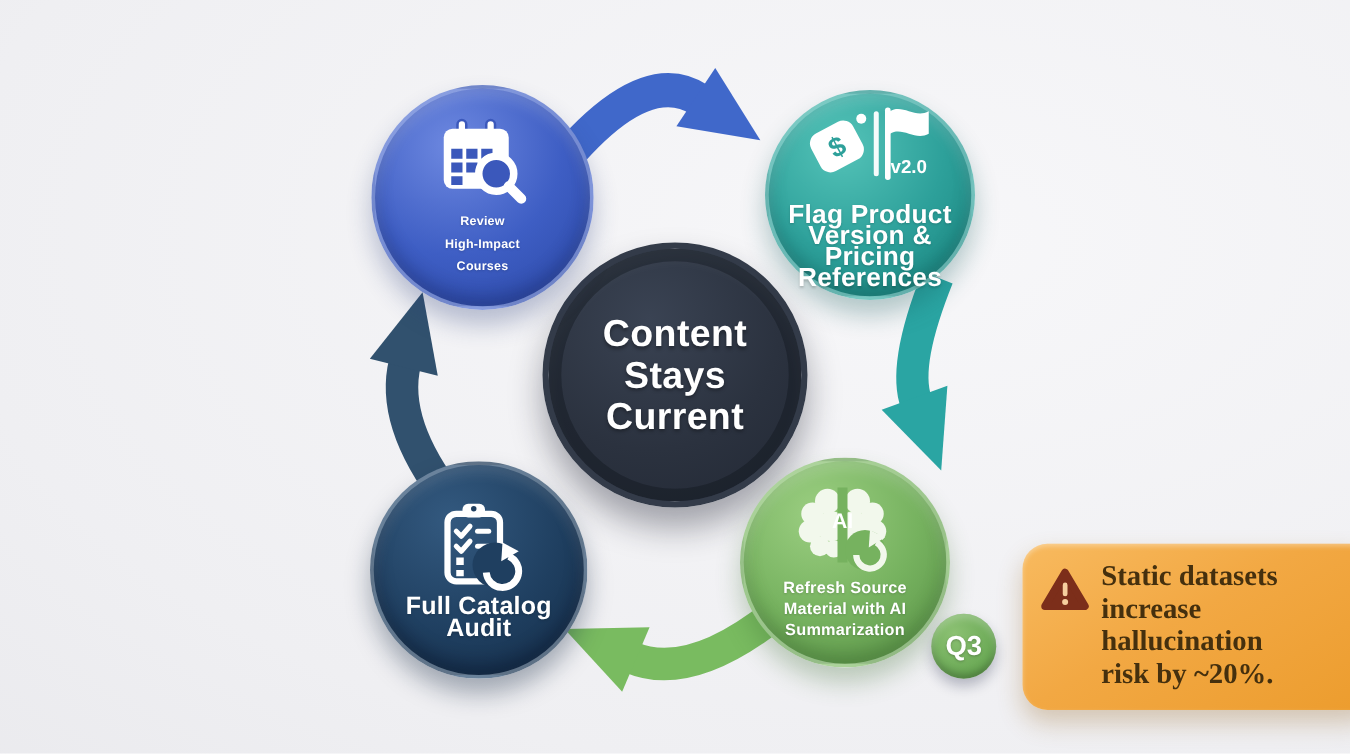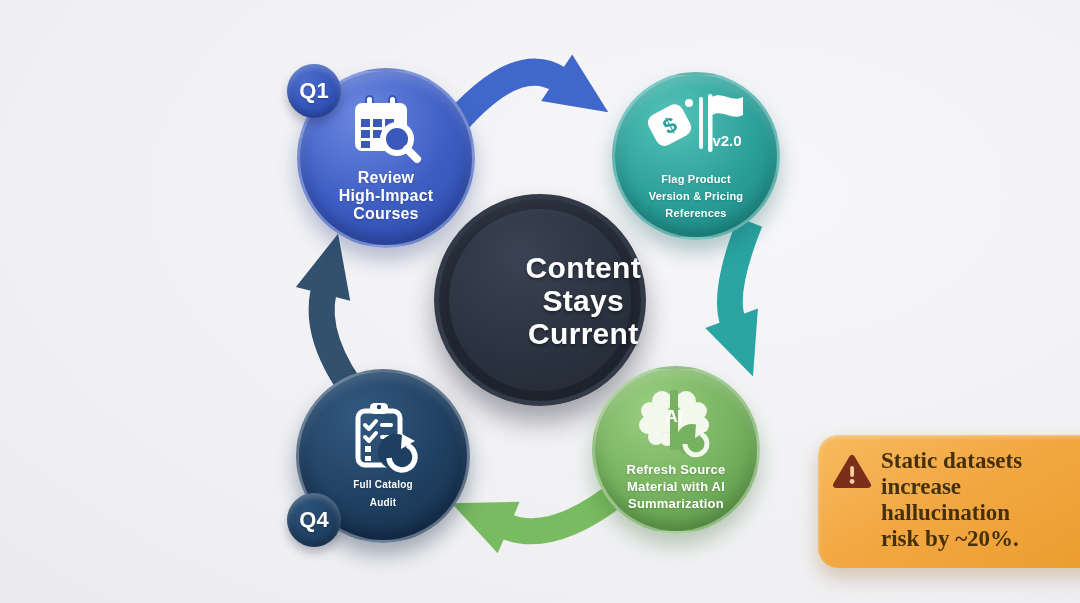--- a/index.html
+++ b/index.html
@@ -19,45 +19,45 @@
     text-align:center;color:#fff;font-weight:bold;
     box-sizing:border-box;
   }
   .step{ border:3px solid rgba(255,255,255,.30); }
   .label{white-space:pre-line;letter-spacing:.2px;text-shadow:0 1px 2px rgba(0,0,0,.18);}
 
   
   .q1{left:297px;top:68px;width:178px;height:180px;
     background:radial-gradient(circle at 36% 26%, #6d88e0 0%, #3e5ec4 52%, #2a47a4 100%);
     box-shadow:0 12px 20px rgba(40,60,120,.30), inset 0 -8px 14px rgba(10,20,70,.30), inset 0 6px 10px rgba(255,255,255,.18);}
-  .q1 .label{font-size:16px;line-height:18px;margin-top:4px;}
+  .q1 .label{font-size:10px;line-height:18px;margin-top:4px;}
 
   
   .q2{left:612px;top:72px;width:168px;height:168px;
     background:radial-gradient(circle at 36% 26%, #54c3b8 0%, #2da09a 52%, #17827c 100%);
     box-shadow:0 12px 20px rgba(20,90,90,.30), inset 0 -8px 14px rgba(5,60,60,.30), inset 0 6px 10px rgba(255,255,255,.18);}
-  .q2 .label{font-size:11px;line-height:17px;margin-top:15px;}
+  .q2 .label{font-size:21px;line-height:17px;margin-top:15px;}
 
   
   .q3{left:592px;top:366px;width:168px;height:168px;
     background:radial-gradient(circle at 36% 26%, #9bce81 0%, #76b25f 52%, #578f45 100%);
     box-shadow:0 12px 20px rgba(60,110,50,.30), inset 0 -8px 14px rgba(30,70,20,.28), inset 0 6px 10px rgba(255,255,255,.20);}
   .q3 .label{font-size:13px;line-height:17px;margin-top:3px;}
 
   
   .q4{left:296px;top:369px;width:174px;height:174px;
     background:radial-gradient(circle at 36% 26%, #33597f 0%, #1f3f60 55%, #142c47 100%);
     box-shadow:0 12px 20px rgba(15,35,60,.35), inset 0 -8px 14px rgba(0,10,25,.35), inset 0 6px 10px rgba(255,255,255,.14);}
-  .q4 .label{font-size:10px;line-height:18px;margin-top:0;}
+  .q4 .label{font-size:20px;line-height:18px;margin-top:0;}
 
   
   .center-circle{left:434px;top:194px;width:212px;height:212px;
     background:radial-gradient(circle at 40% 28%, #3a4353 0%, #2b323f 55%, #222834 100%);
     border:5px solid #333b49;
-    box-shadow:0 16px 26px rgba(25,30,45,.38), inset 0 0 0 10px rgba(12,16,24,.35), inset 0 8px 12px rgba(255,255,255,.06);align-items:flex-end;}
+    box-shadow:0 16px 26px rgba(25,30,45,.38), inset 0 0 0 10px rgba(12,16,24,.35), inset 0 8px 12px rgba(255,255,255,.06);}
   .center-label{font-size:30px;line-height:33px;white-space:pre-line;letter-spacing:.3px;
     text-shadow:0 2px 3px rgba(0,0,0,.35);}
 
   
   .badge{
     position:absolute;border-radius:50%;display:flex;align-items:center;justify-content:center;
     color:#fff;font-weight:bold;font-size:22px;box-sizing:border-box;
     text-shadow:0 1px 2px rgba(0,0,0,.25);
     box-shadow:0 6px 10px rgba(20,30,60,.28), inset 0 4px 6px rgba(255,255,255,.25), inset 0 -4px 6px rgba(0,0,0,.22);
   }
@@ -127,21 +127,20 @@
       <rect x="16" y="37" width="9" height="8" fill="#3b58bb"></rect>
       <rect x="28" y="37" width="9" height="8" fill="#3b58bb"></rect>
       <rect x="16" y="48" width="9" height="7" fill="#3b58bb"></rect>
       <circle cx="52" cy="46" r="14" fill="#3b58bb" stroke="#fff" stroke-width="6"></circle>
       <line x1="62" y1="56" x2="72" y2="66" stroke="#fff" stroke-width="8" stroke-linecap="round"></line>
     </svg>
     <div class="label">Review
 High-Impact
 Courses</div>
   </div>
-  <div class="badge q1b">Q1</div>
 
   <div class="circle step q2">
     <svg width="100" height="66" viewBox="0 0 100 66">
       <g transform="rotate(-28 24 36)">
         <rect x="5" y="18" width="38" height="34" rx="9" fill="#fff"></rect>
         <text x="24" y="43" font-size="22" font-weight="bold" fill="#2da09a" text-anchor="middle" font-family="Liberation Sans, sans-serif">$</text>
       </g>
       <circle cx="43" cy="13" r="4" fill="#fff"></circle>
       <rect x="53" y="7" width="4" height="52" rx="2" fill="#fff" opacity="0.95"></rect>
       <rect x="62" y="4" width="4.5" height="58" rx="2.2" fill="#fff"></rect>
@@ -172,40 +171,40 @@
       <rect x="36" y="2" width="8" height="60" fill="#76b25f"></rect>
       <text x="40" y="34" font-size="17" font-weight="bold" fill="#fff" text-anchor="middle" font-family="Liberation Sans, sans-serif">AI</text>
       <circle cx="58" cy="52" r="16" fill="#76b25f"></circle>
       <path d="M67 46 a11 11 0 1 1 -16 10" stroke="#f2f8ec" stroke-width="5" fill="none"></path>
       <polygon points="62,36 74,42 61,50" fill="#f2f8ec"></polygon>
     </svg>
     <div class="label">Refresh Source
 Material with AI
 Summarization</div>
   </div>
+  <div class="badge q3b">Q3</div>
 
   <div class="circle step q4">
     <svg width="80" height="76" viewBox="0 0 80 76">
       <rect x="15" y="11" width="42" height="54" rx="7" fill="none" stroke="#fff" stroke-width="5"></rect>
       <rect x="27" y="3" width="18" height="11" rx="4.5" fill="#fff"></rect>
       <circle cx="36" cy="7" r="2.2" fill="#1f3f60"></circle>
       <path d="M22 25 l4 4 7 -8" stroke="#fff" stroke-width="4" fill="none" stroke-linecap="round" stroke-linejoin="round"></path>
       <rect x="37" y="23" width="13" height="4" rx="2" fill="#fff"></rect>
       <path d="M22 37 l4 4 7 -8" stroke="#fff" stroke-width="4" fill="none" stroke-linecap="round" stroke-linejoin="round"></path>
       <rect x="37" y="35" width="13" height="4" rx="2" fill="#fff"></rect>
       <rect x="22" y="46" width="6" height="6" fill="#fff"></rect>
       <rect x="22" y="56" width="6" height="5" fill="#fff"></rect>
       <circle cx="53" cy="52" r="18" fill="#1f3f60"></circle>
       <path d="M64 45 a13 13 0 1 1 -18 13" stroke="#fff" stroke-width="5.5" fill="none"></path>
       <polygon points="59,34 72,41 58,49" fill="#fff"></polygon>
     </svg>
     <div class="label">Full Catalog
 Audit</div>
   </div>
-  <div class="badge q4b">Q4</div>
 
   <div class="callout">
     <svg class="w-icon" width="40" height="36" viewBox="0 0 40 36">
       <path d="M20 5 L36 32 H4 Z" fill="#7c2e1a" stroke="#7c2e1a" stroke-width="6" stroke-linejoin="round"></path>
       <rect x="18.2" y="13" width="3.8" height="11" rx="1.9" fill="#f6cf9e"></rect>
       <circle cx="20.1" cy="28.5" r="2.4" fill="#f6cf9e"></circle>
     </svg>
     <div class="callout-text">Static datasets
 increase
 hallucination

